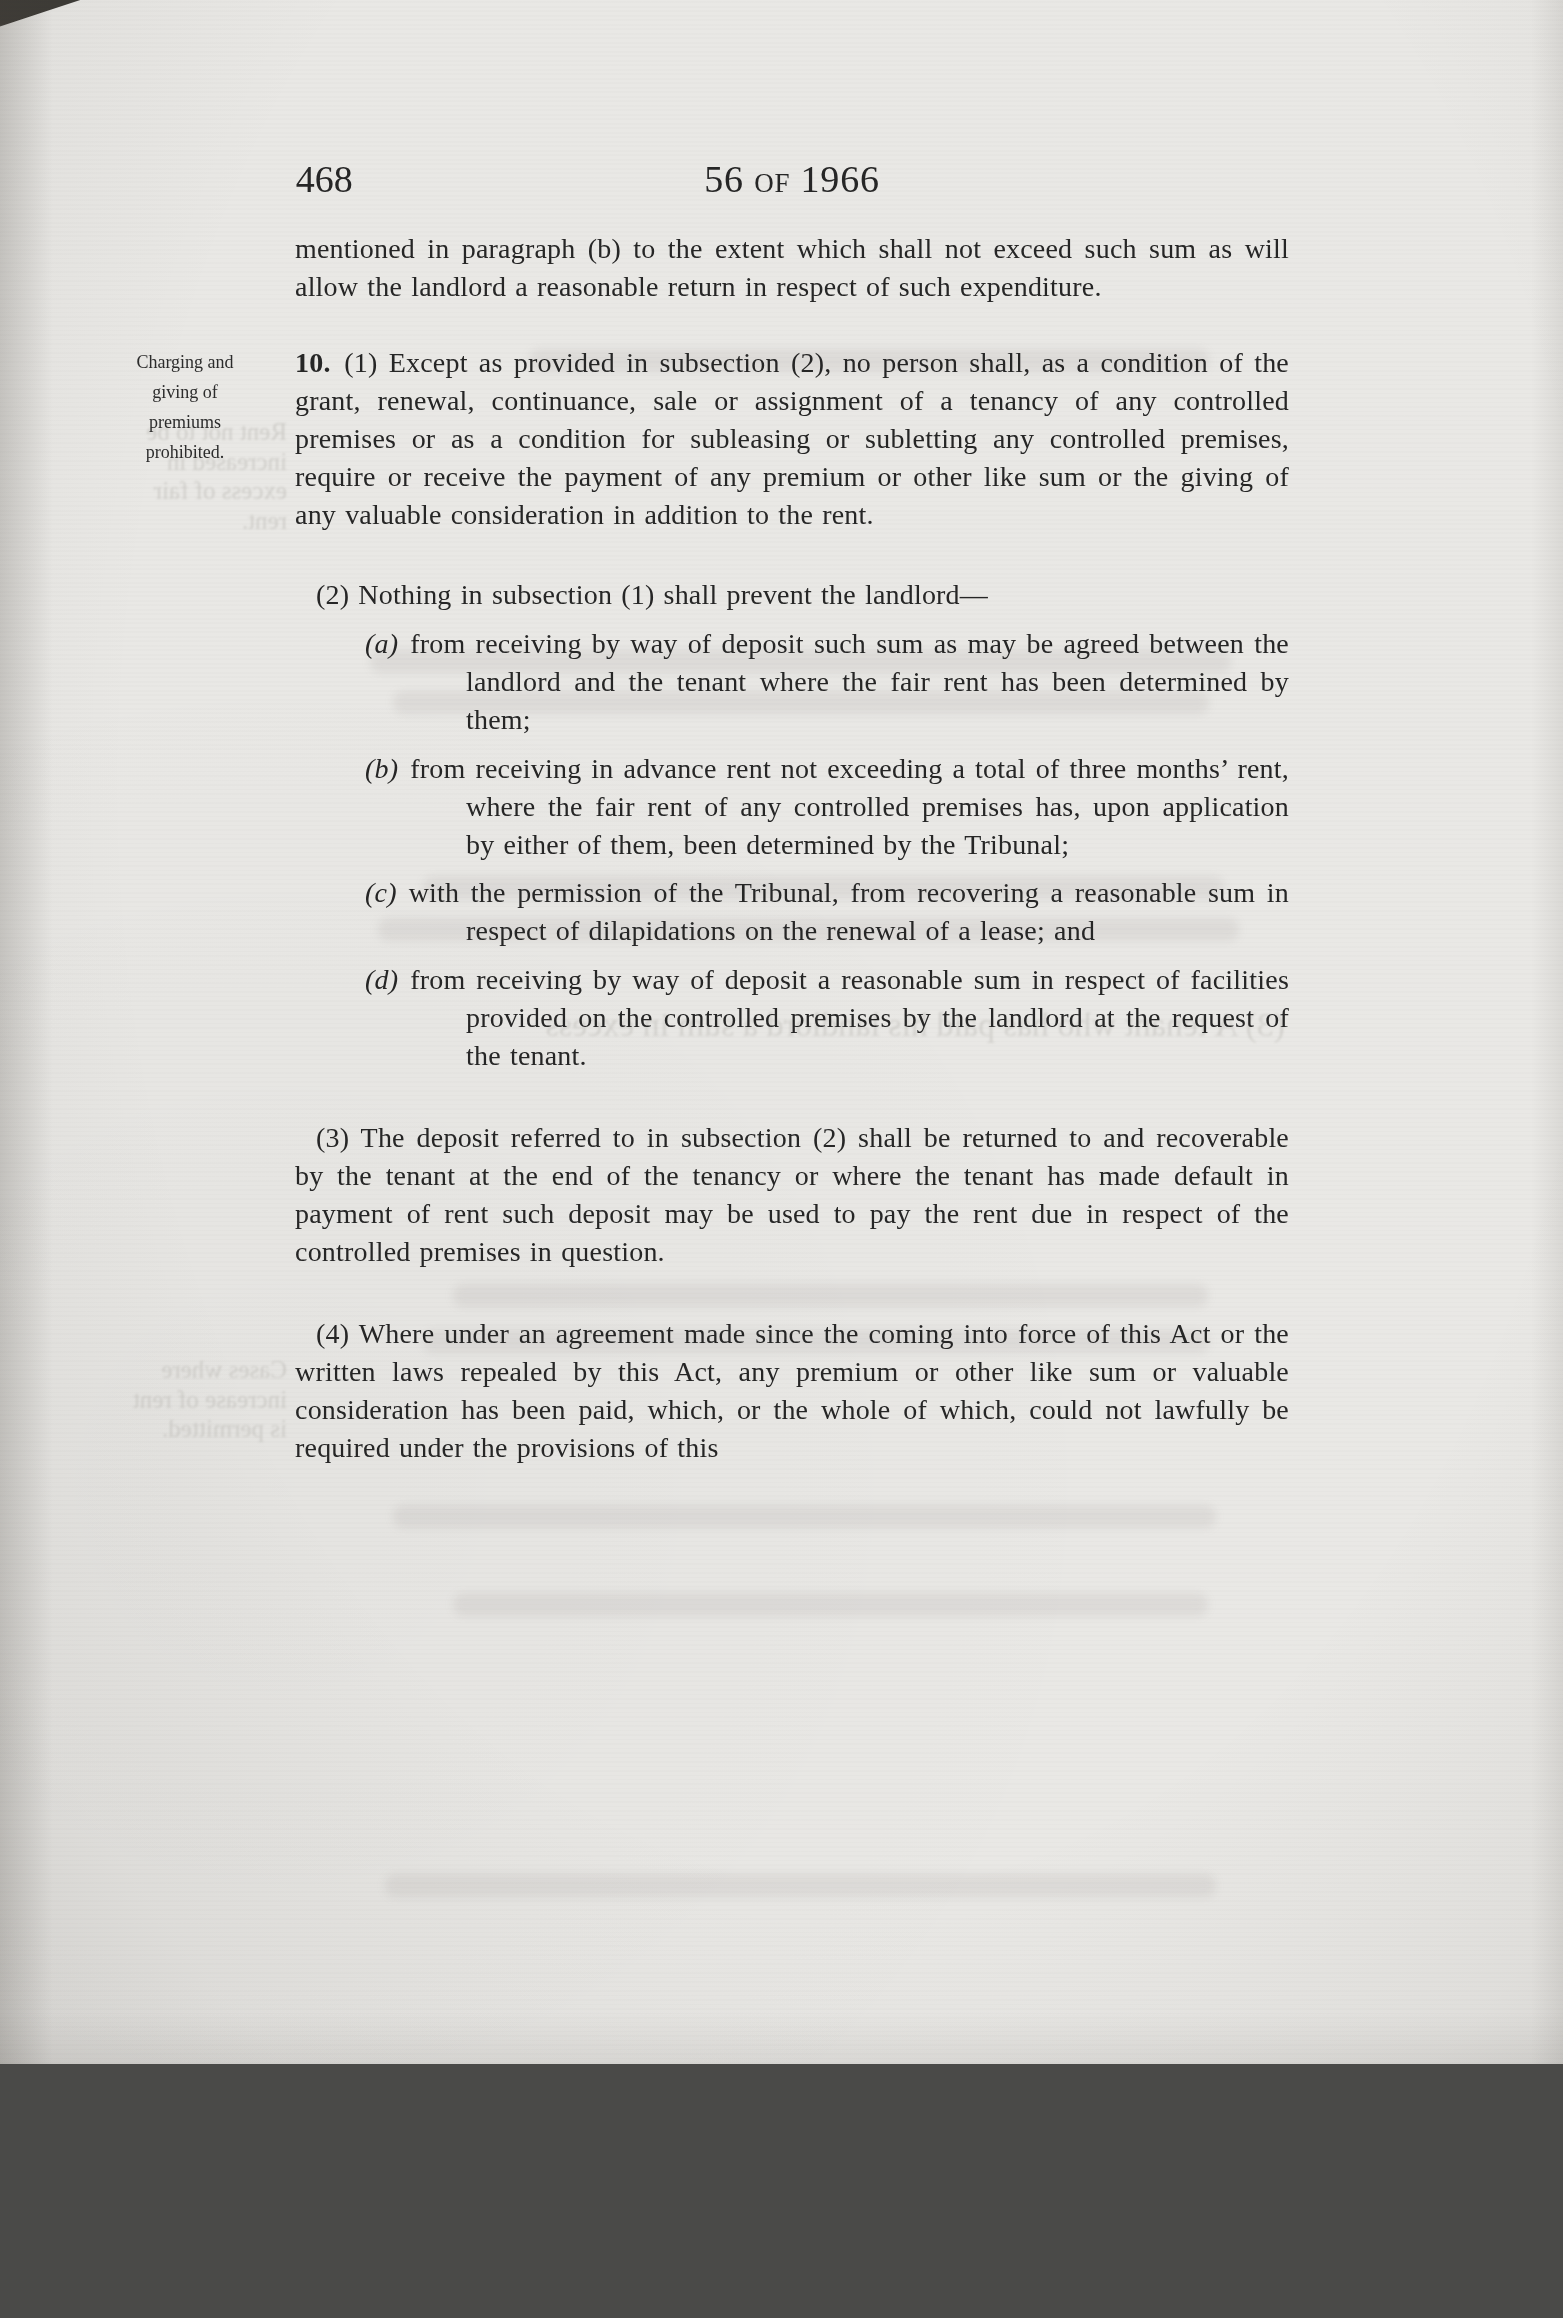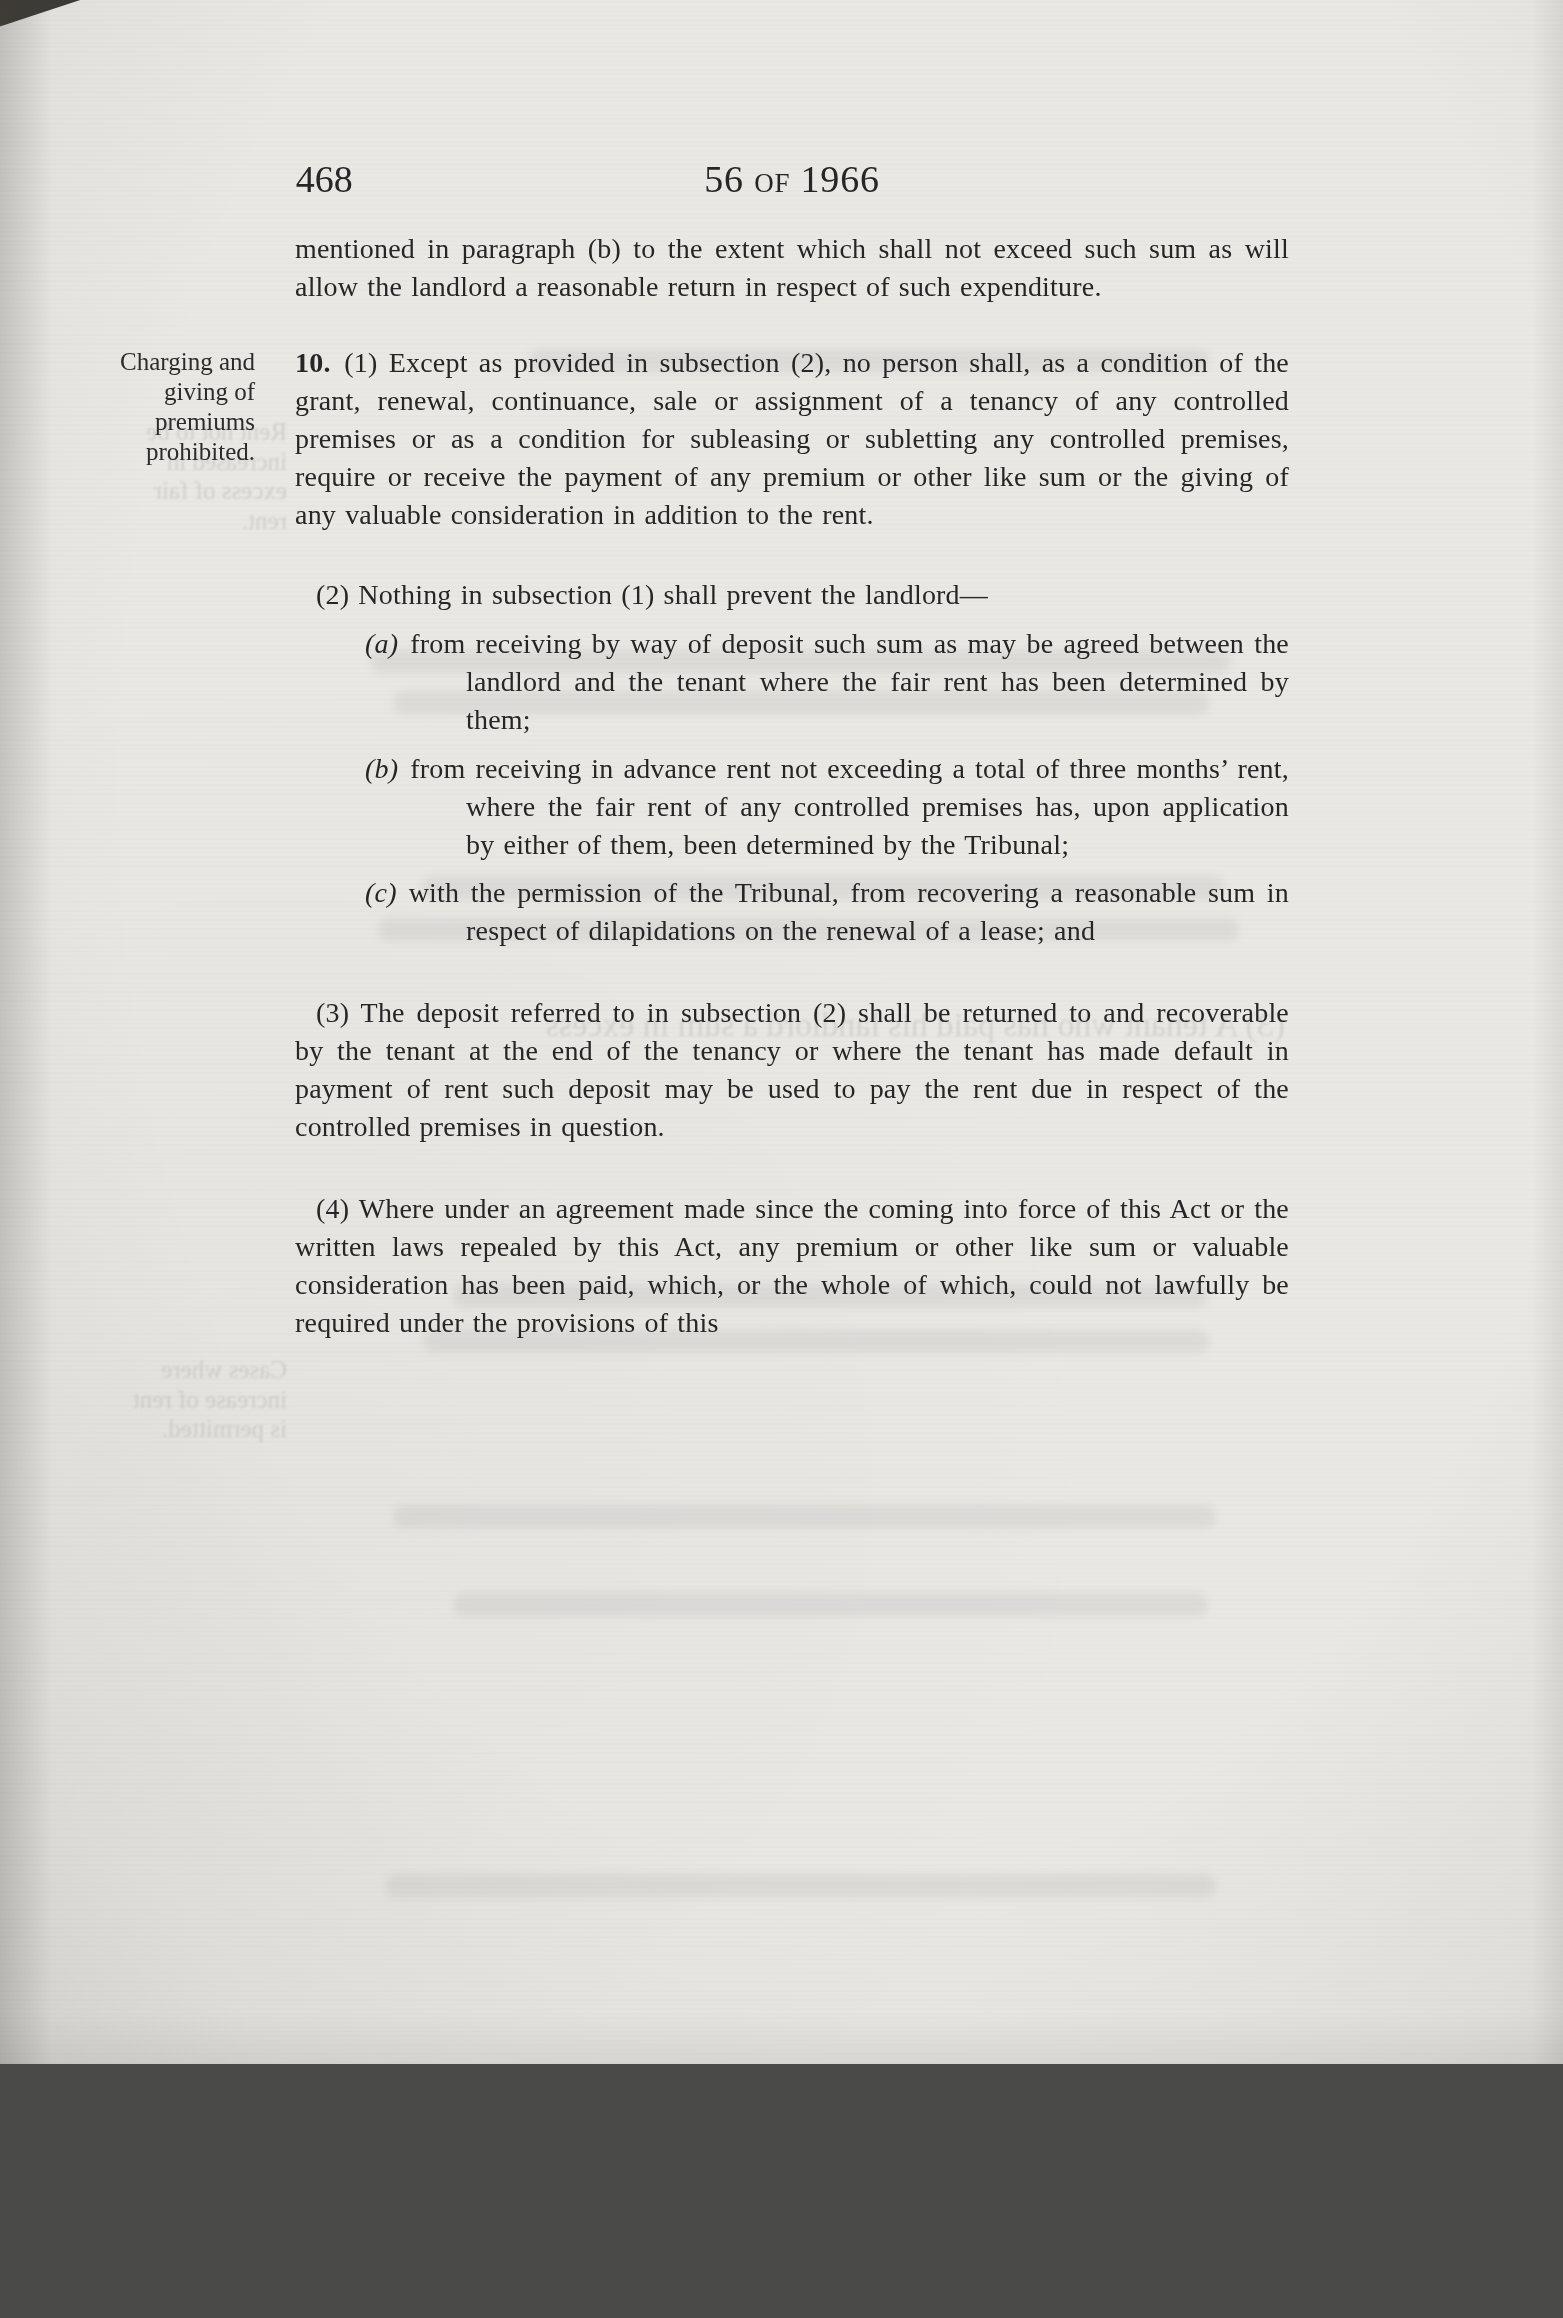--- a/index.html
+++ b/index.html
@@ -43,21 +43,21 @@
   .pageno{position:absolute;left:0.8px;top:0;}
   .actref{font-variant:small-caps;letter-spacing:0.8px;}
   p{margin:0;font-size:28px;line-height:38px;text-align:justify;
     word-spacing:1.9px;letter-spacing:0.2px;hyphens:none;}
   .p-cont{margin-top:31px;}
   .ind{text-indent:21px;}
   .p-2{margin-top:38px;}
   .p-3{margin-top:34px;}
   .sec{margin-top:38px;position:relative;}
   .marginal{position:absolute;left:-180px;top:3px;width:140px;
-    font-size:25px;line-height:30px;text-align:right;word-spacing:normal;
+    font-size:18px;line-height:30px;text-align:center;word-spacing:normal;
     letter-spacing:0;color:#2c2c2c;}
   .sec-open .secnum{font-weight:bold;margin-right:13.6px;}
   .intro{margin-top:42px;}
   .item{padding-left:171px;text-indent:-101px;margin-top:10.6px;}
   .item-first{margin-top:11px;}
   .item .label{font-style:italic;margin-right:12px;}
   .sub3,.sub4{margin-top:44px;}
 </style>
 </head>
 <body>
@@ -110,20 +110,23 @@
       </p>
 
       <p class="item">
         <span class="label">(b)</span><span>from receiving in advance rent not exceeding a total of three months’ rent, where the fair rent of any controlled premises has, upon application by either of them, been determined by the Tribunal;</span>
       </p>
 
       <p class="item">
         <span class="label">(c)</span><span>with the permission of the Tribunal, from recovering a reasonable sum in respect of dilapidations on the renewal of a lease; and</span>
       </p>
 
+      <p class="item">
+        <span class="label">(d)</span><span>from receiving by way of deposit a reasonable sum in respect of facilities provided on the controlled premises by the landlord at the request of the tenant.</span>
+      </p>
 
       <p class="ind sub3">(3) The deposit referred to in subsection (2) shall be returned to and recoverable by the tenant at the end of the tenancy or where the tenant has made default in payment of rent such deposit may be used to pay the rent due in respect of the controlled premises in question.</p>
 
       <p class="ind sub4">(4) Where under an agreement made since the coming into force of this Act or the written laws repealed by this Act, any premium or other like sum or valuable consideration has been paid, which, or the whole of which, could not lawfully be required under the provisions of this</p>
     </div>
 
   </div>
 </div>
 
 

